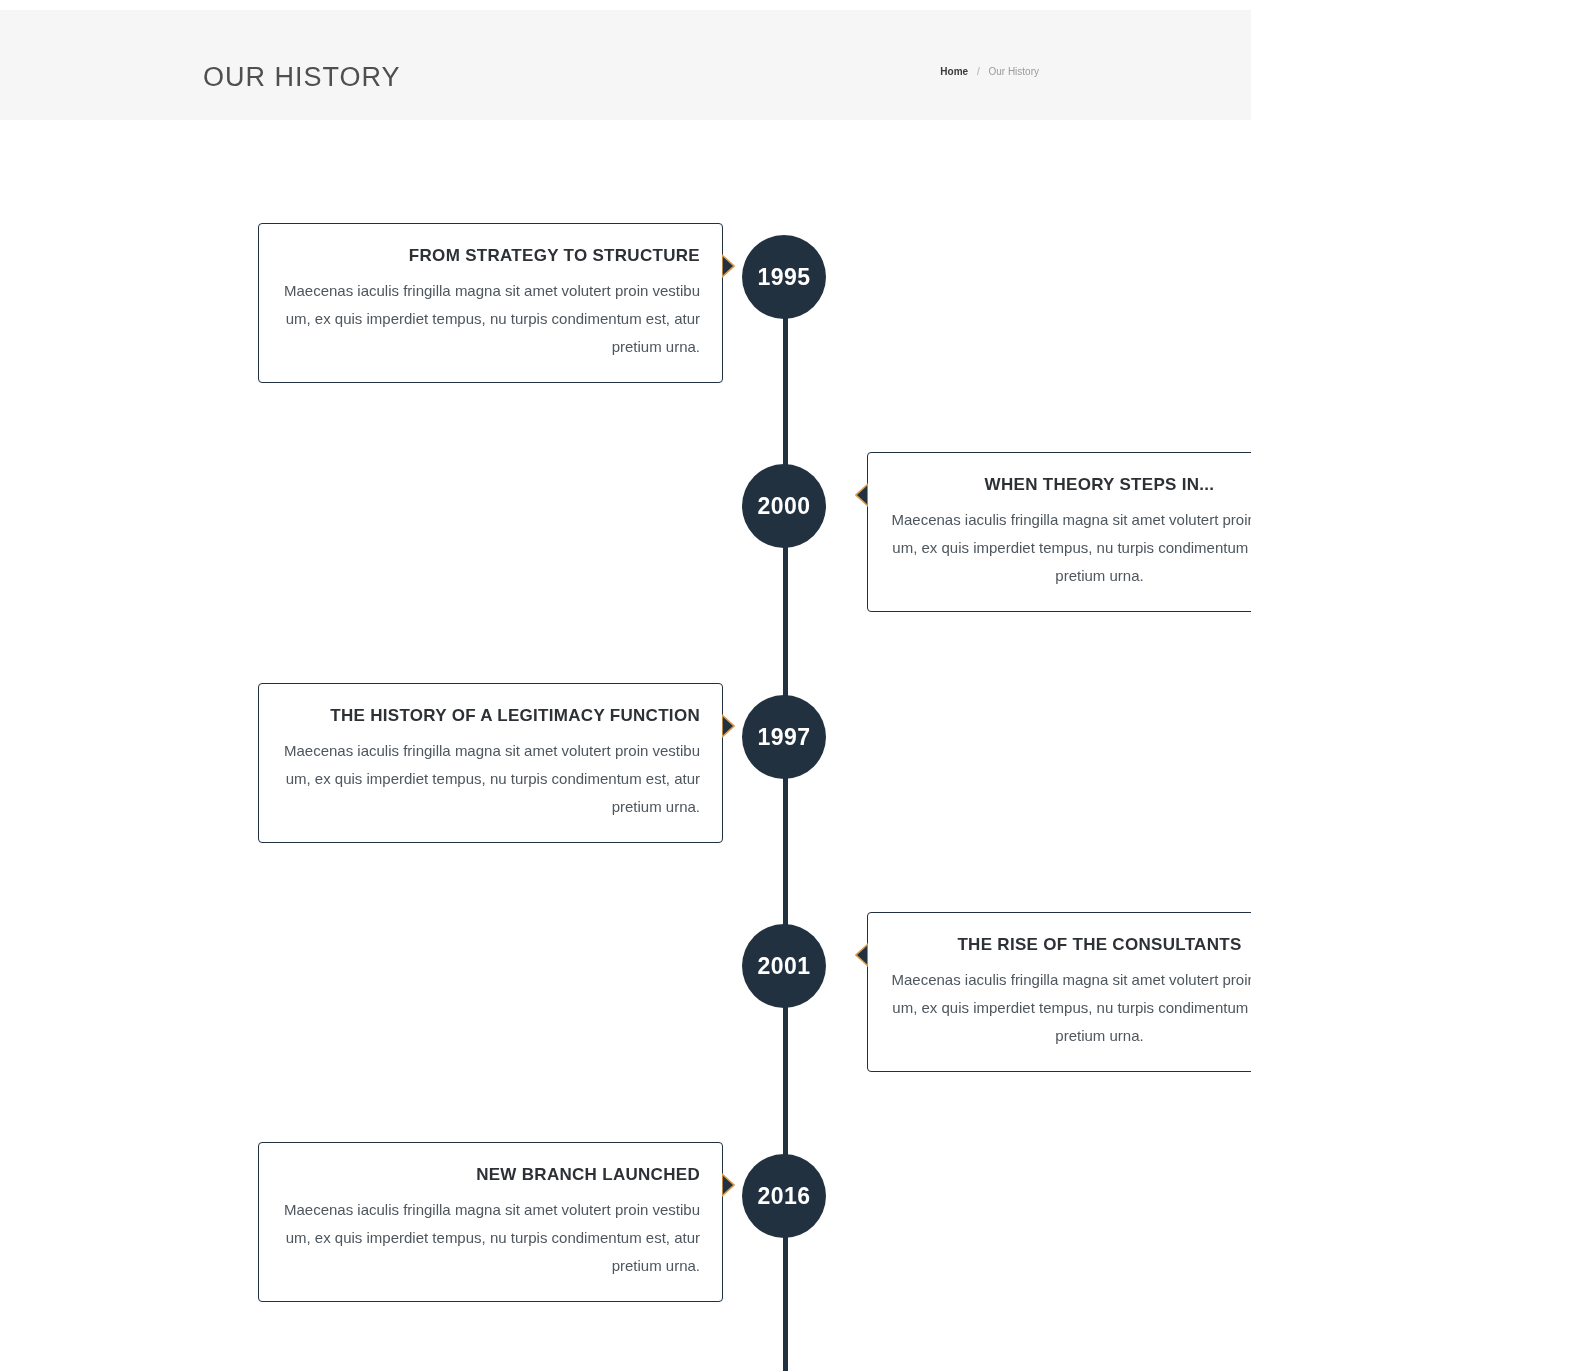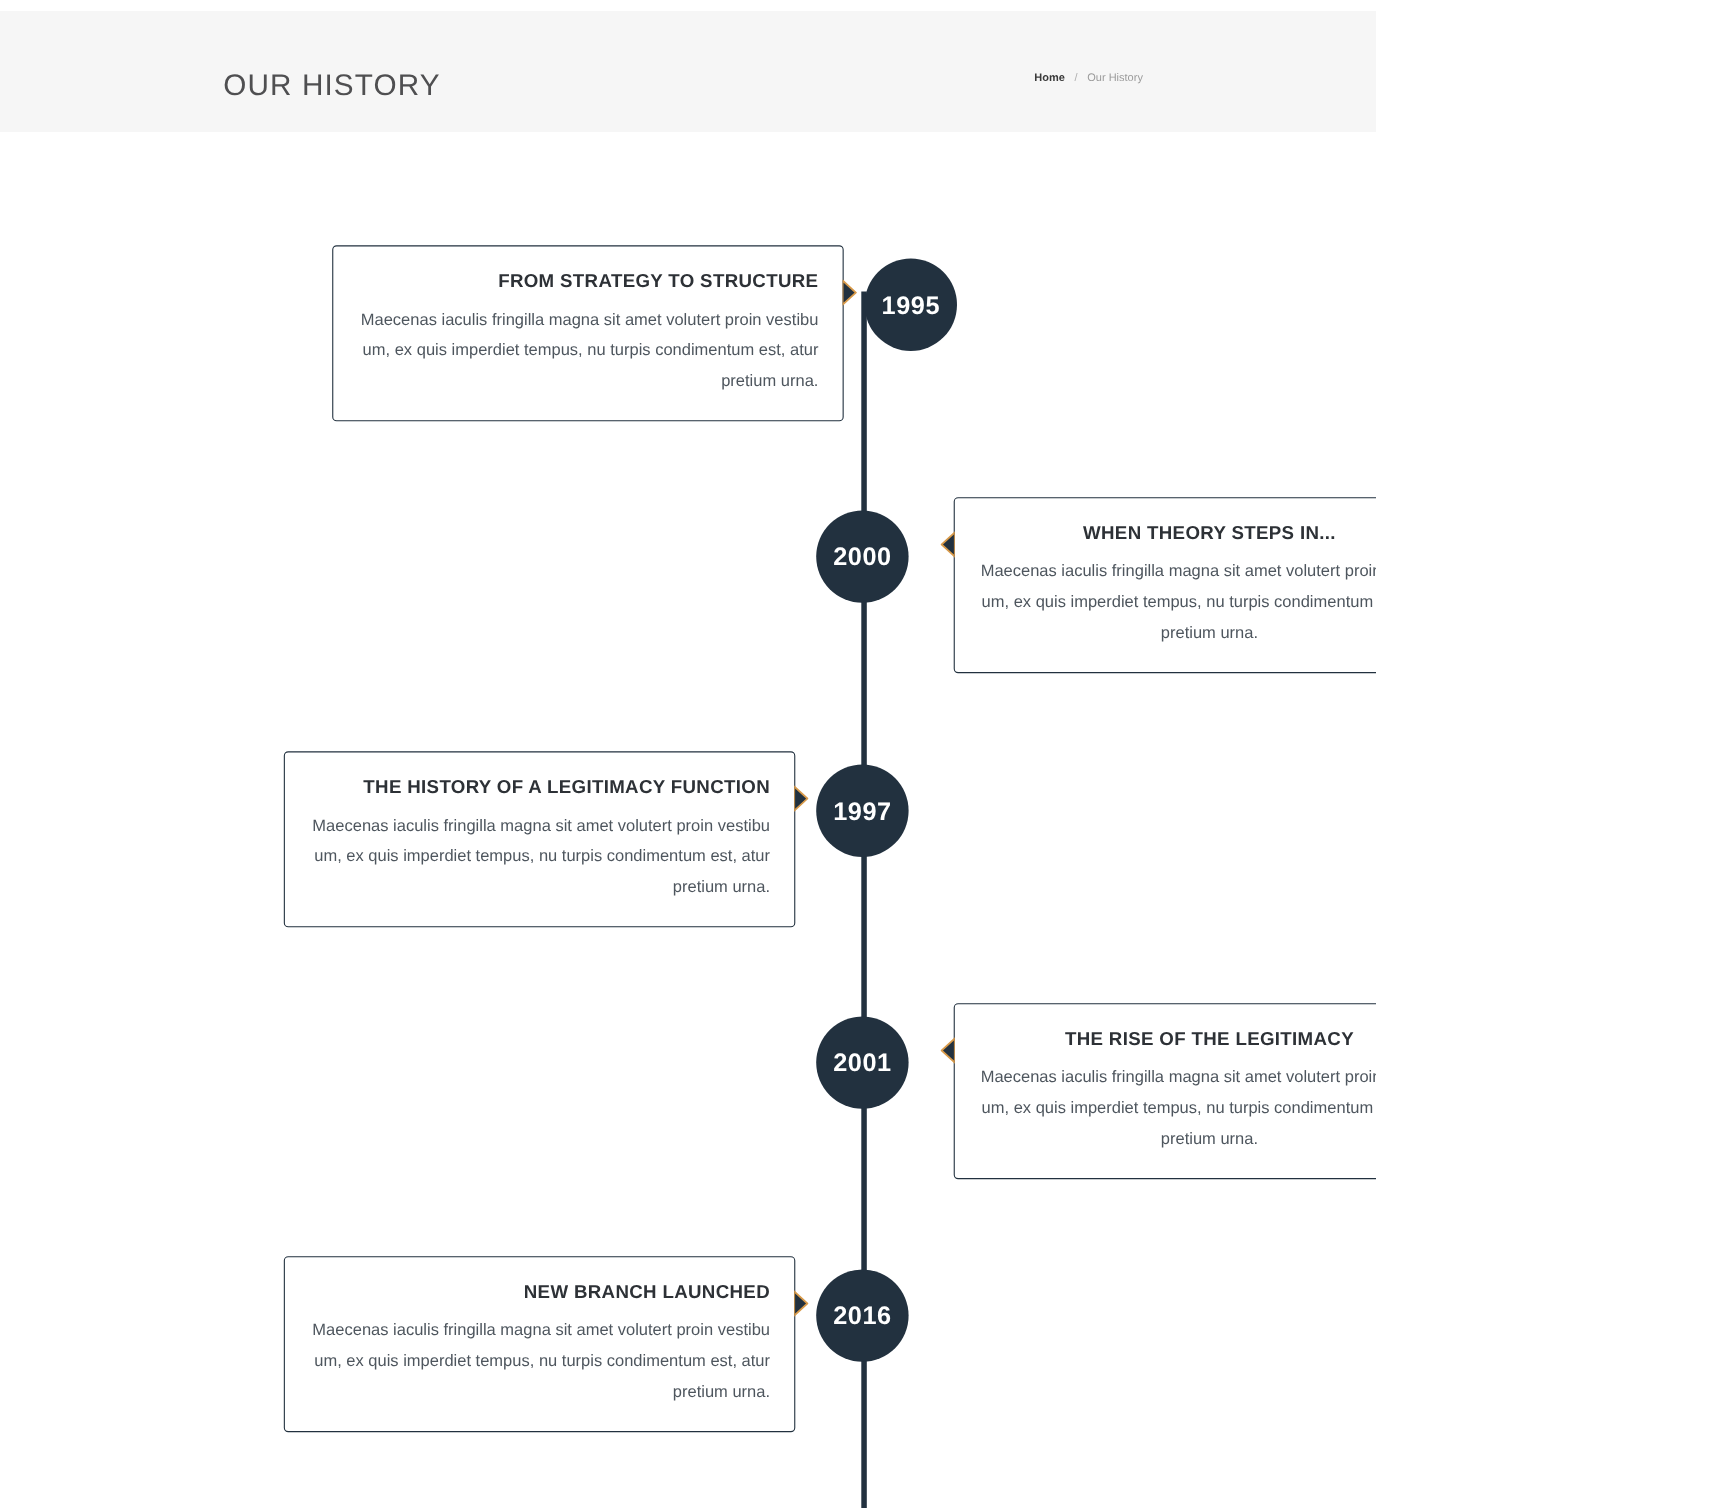--- a/index.html
+++ b/index.html
@@ -70,21 +70,21 @@
     bottom: 0;
     width: 5px;
     background: var(--navy);
   }
   .t-item {
     position: absolute;
     left: 0;
     width: 100%;
     height: 160px;
   }
-  .t-item.pos-0 { top: 223px; margin-left: 44px; }
+  .t-item.pos-0 { top: 223px; }
   .t-item.pos-1 { top: 452px; }
   .t-item.pos-2 { top: 683px; }
   .t-item.pos-3 { top: 912px; }
   .t-item.pos-4 { top: 1142px; text-decoration: underline; }
 
   .t-card {
     position: absolute;
     top: 0;
     width: 465px;
     height: 160px;
@@ -188,21 +188,21 @@
           <svg viewBox="0 0 13 24">
               <polygon points="0,1 12,12 0,23" fill="#22313f" stroke="#d89a4a" stroke-width="1.6"></polygon>
             </svg>
         </span>
       </div>
       <div class="t-year">1997</div>
     </section>
 
     <section class="t-item pos-3 side-right">
       <div class="t-card">
-        <h3 class="t-title">THE RISE OF THE LEGITIMACY</h3>
+        <h3 class="t-title">THE RISE OF THE CONSULTANTS</h3>
         <p class="t-body">Maecenas iaculis fringilla magna sit amet volutert proin vestibu um, ex quis imperdiet tempus, nu turpis condimentum est, atur pretium urna.</p>
         <span class="t-arrow">
           <svg viewBox="0 0 13 24">
               <polygon points="13,1 1,12 13,23" fill="#22313f" stroke="#d89a4a" stroke-width="1.6"></polygon>
             </svg>
         </span>
       </div>
       <div class="t-year">2001</div>
     </section>
 

